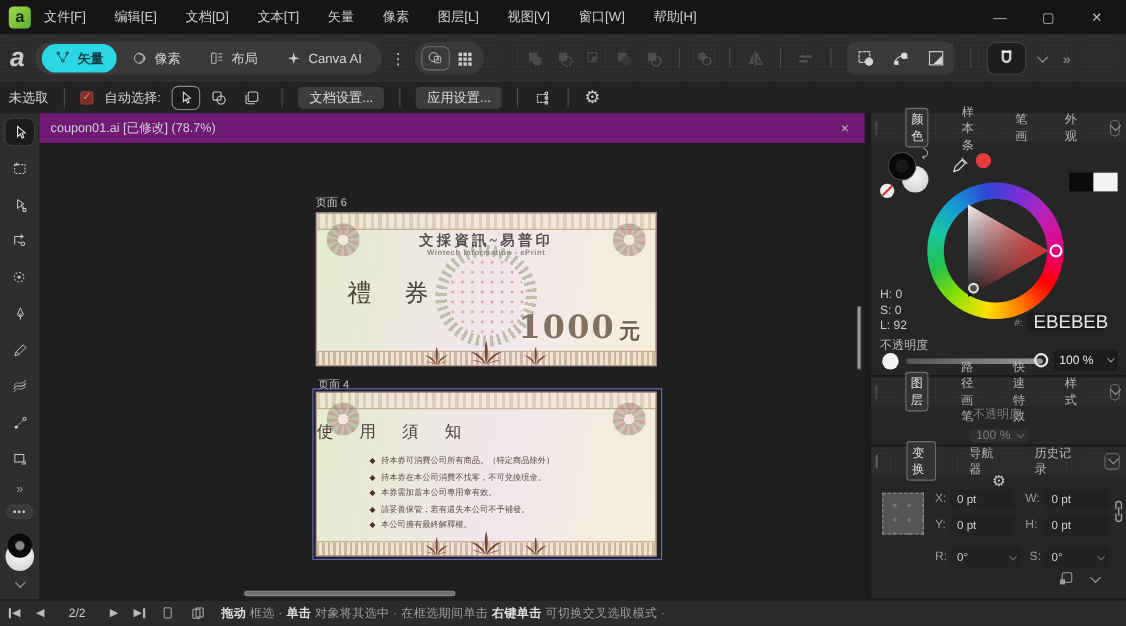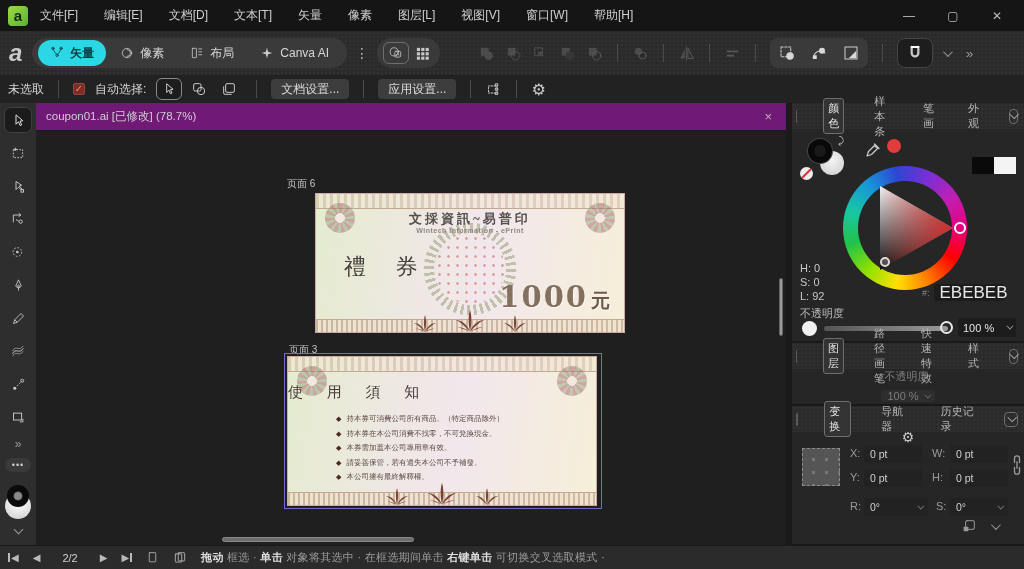--- a/index.html
+++ b/index.html
@@ -516,21 +516,21 @@
     </div>
 
     <div class="canvasregion">
       <div class="tabbar">
         <span>coupon01.ai [已修改] (78.7%)</span>
         <span class="tabclose">×</span>
       </div>
       <div class="canvas">
 
         <span class="pagelabel" style="left:251px; top:46px;">页面 6</span>
-        <div class="coupon" style="left:251px; top:62px; height:140px;margin-left:28px;">
+        <div class="coupon" style="left:251px; top:62px; height:140px;">
           <div class="band top"></div>
           <div class="band bot"></div>
           <div class="flower" style="left:9px; top:9px;"></div>
           <div class="flower" style="right:9px; top:9px;"></div>
           <div class="rosette"></div>
           <div class="rosette-dots"></div>
           <div class="c-title">文採資訊~易普印</div>
           <div class="c-sub">Wintech Information - ePrint</div>
           <div class="c-type">禮 券</div>
           <div class="c-amount"><span>1000</span><span class="unit">元</span></div>
@@ -556,21 +556,21 @@
             <svg width="34" height="20" viewBox="0 0 60 36">
                 <g fill="#7a4433">
                   <path d="M30 34 C27 20 28 10 30 4 C32 10 33 20 30 34 Z"></path>
                   <path d="M30 34 C22 26 16 20 10 18 C18 18 26 24 30 34 Z"></path>
                   <path d="M30 34 C38 26 44 20 50 18 C42 18 34 24 30 34 Z"></path>
                 </g>
               </svg>
           </div>
         </div>
 
-        <span class="pagelabel" style="left:253px; top:212px;">页面 3</span>
+        <span class="pagelabel" style="left:253px; top:212px;">页面 4</span>
         <div class="sel-outline" style="left:248px; top:222px; width:318px; height:156px;"></div>
         <div class="coupon" style="left:251px; top:225px; height:150px;">
           <div class="band top"></div>
           <div class="band bot"></div>
           <div class="flower" style="left:9px; top:9px;"></div>
           <div class="flower" style="right:9px; top:9px;"></div>
           <div class="c2-title">使 用 須 知</div>
           <div class="c2-list">
             <div class="c2-item">
                 <span class="bullet">◆</span>

